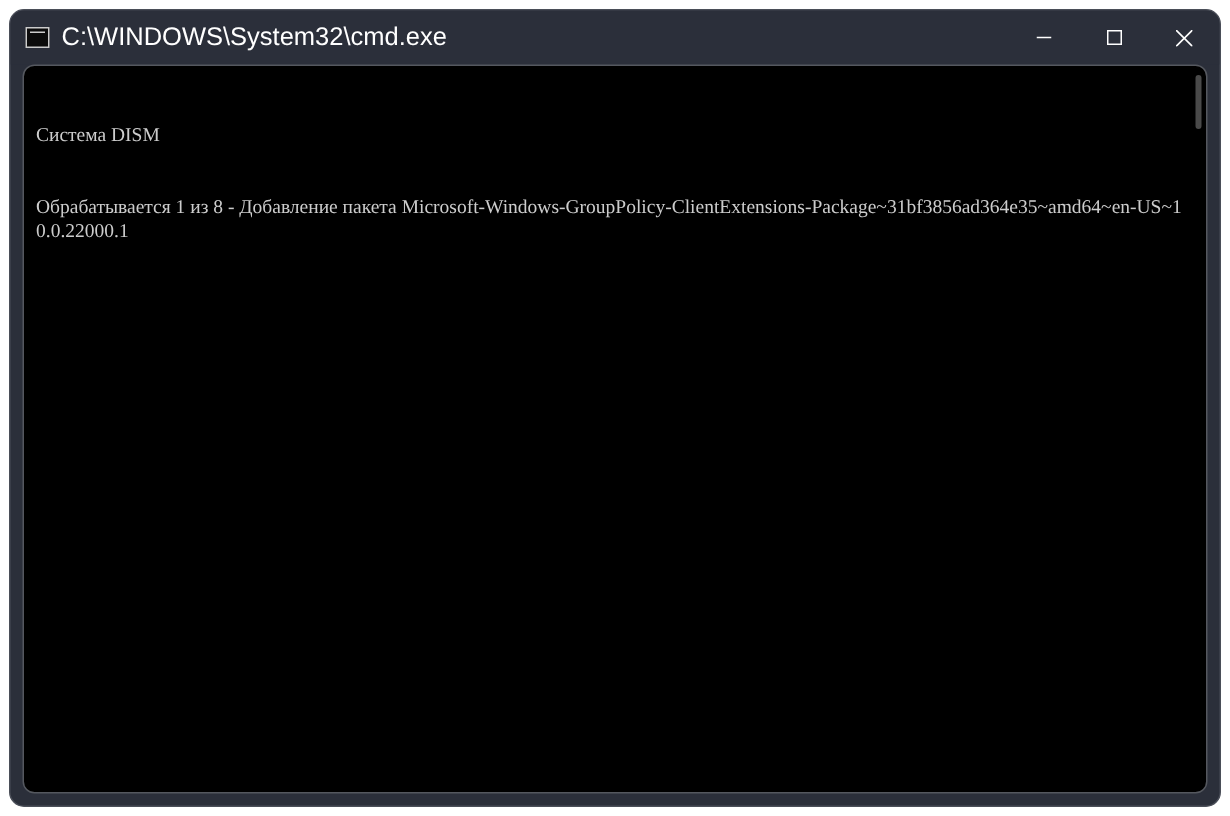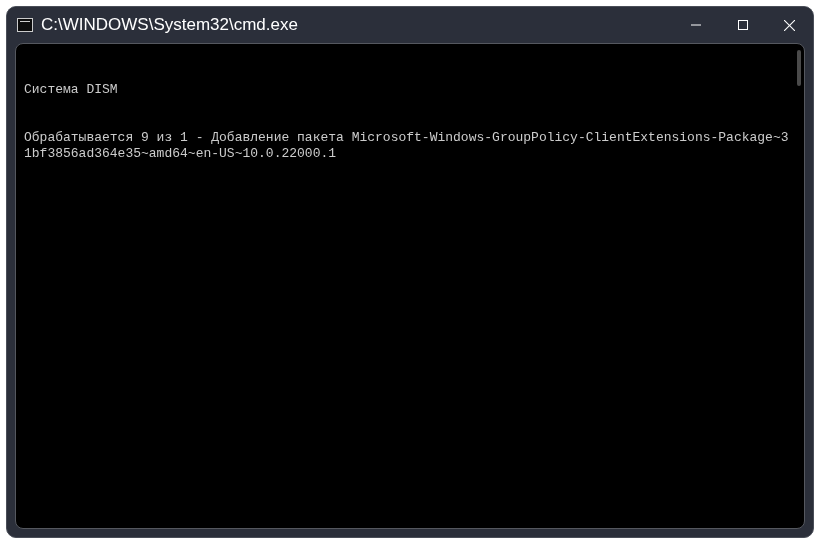--- a/index.html
+++ b/index.html
@@ -59,21 +59,21 @@
     background: #000000;
     border: 1px solid #55585f;
     border-radius: 8px;
     position: relative;
     overflow: hidden;
   }
   .terminal-body {
     position: absolute;
     top: 0; left: 0; right: 0; bottom: 0;
     padding: 6px 8px;
-    font-family: Liberation Mono, monospace;
+    font-family: Liberation Serif, serif;
     font-size: 13px;
     line-height: 16px;
     color: #cccccc;
     white-space: pre-wrap;
     word-break: break-all;
     overflow: hidden;
   }
   .blank { height: 16px; }
   .scrollbar-stub {
     position: absolute;
@@ -105,18 +105,18 @@
         <div class="win-btn close">
           <svg viewBox="0 0 10 10">
               <line x1="0" y1="0" x2="10" y2="10"></line>
               <line x1="10" y1="0" x2="0" y2="10"></line>
             </svg>
         </div>
       </div>
     </div>
     <div class="inner-border">
       <div class="terminal-body">
-<div class="blank"></div><div>Cистема DISM</div><div class="blank"></div><div class="blank"></div><div>Обрабатывается 9 из 1 - Добавление пакета Microsoft-Windows-GroupPolicy-ClientExtensions-Package~31bf3856ad364e35~amd64~en-US~10.0.22000.1</div>
+<div class="blank"></div><div>Cистема DISM</div><div class="blank"></div><div class="blank"></div><div>Обрабатывается 1 из 8 - Добавление пакета Microsoft-Windows-GroupPolicy-ClientExtensions-Package~31bf3856ad364e35~amd64~en-US~10.0.22000.1</div>
       </div>
       <div class="scrollbar-stub"></div>
     </div>
   </div>
 </div>
 
 </body></html>

